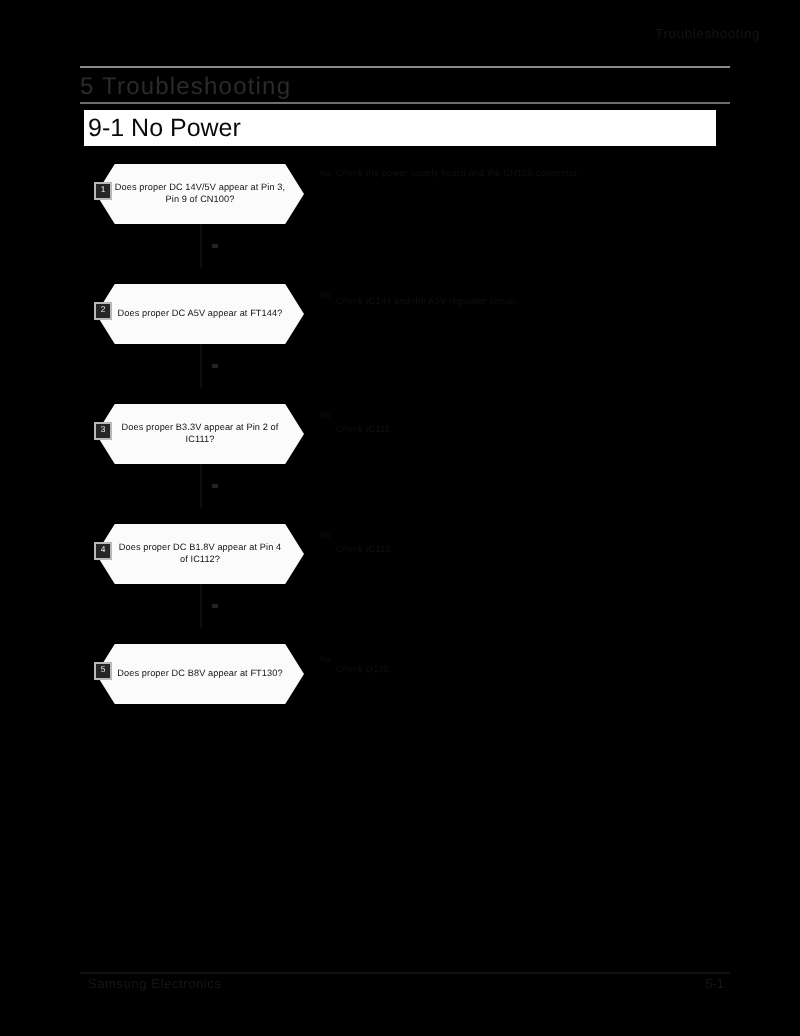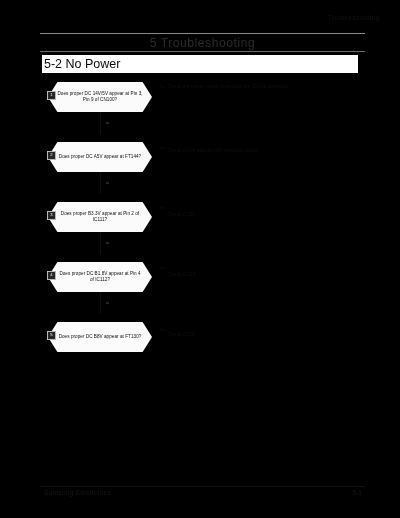--- a/index.html
+++ b/index.html
@@ -15,21 +15,21 @@
     position:absolute;left:300px;top:14px;width:80px;height:10px;
     font-size:6.5px;color:#141414;letter-spacing:.4px;
     text-align:right;white-space:nowrap;overflow:hidden;
   }
   .hdr-rule{
     position:absolute;left:40px;top:33px;width:325px;height:1px;background:#8a8a8a;
   }
   .sec-title{
     position:absolute;left:40px;top:36px;width:325px;height:15px;
     font-size:12px;color:#2b2b2b;letter-spacing:.6px;line-height:15px;
-    white-space:nowrap;overflow:hidden;text-align:center;
+    white-space:nowrap;overflow:hidden;
   }
   .sec-rule{
     position:absolute;left:40px;top:51px;width:325px;height:1px;background:#6e6e6e;
   }
   .sub-band{
     position:absolute;left:42px;top:55px;width:316px;height:18px;background:#fff;
   }
   .sub-title{
     position:absolute;left:44px;top:56px;width:300px;height:16px;
     font-size:12.5px;line-height:16px;color:#0a0a0a;white-space:nowrap;
@@ -82,21 +82,21 @@
 <body>
 
 <div class="page">
 
   <div class="hdr-right">Troubleshooting</div>
   <div class="hdr-rule"></div>
   <div class="sec-title">5 Troubleshooting</div>
   <div class="sec-rule"></div>
 
   <div class="sub-band"></div>
-  <div class="sub-title">5-2 No Power</div>
+  <div class="sub-title">9-1 No Power</div>
 
   <div class="flow">
 
     <div class="node" style="left:48px;top:82px;">
       <div class="hexwrap">
         <div class="hex"></div>
         <div class="hex-txt">Does proper DC 14V/5V appear at Pin 3, Pin 9 of CN100?</div>
         <div class="badge">1</div>
       </div>
     </div>

